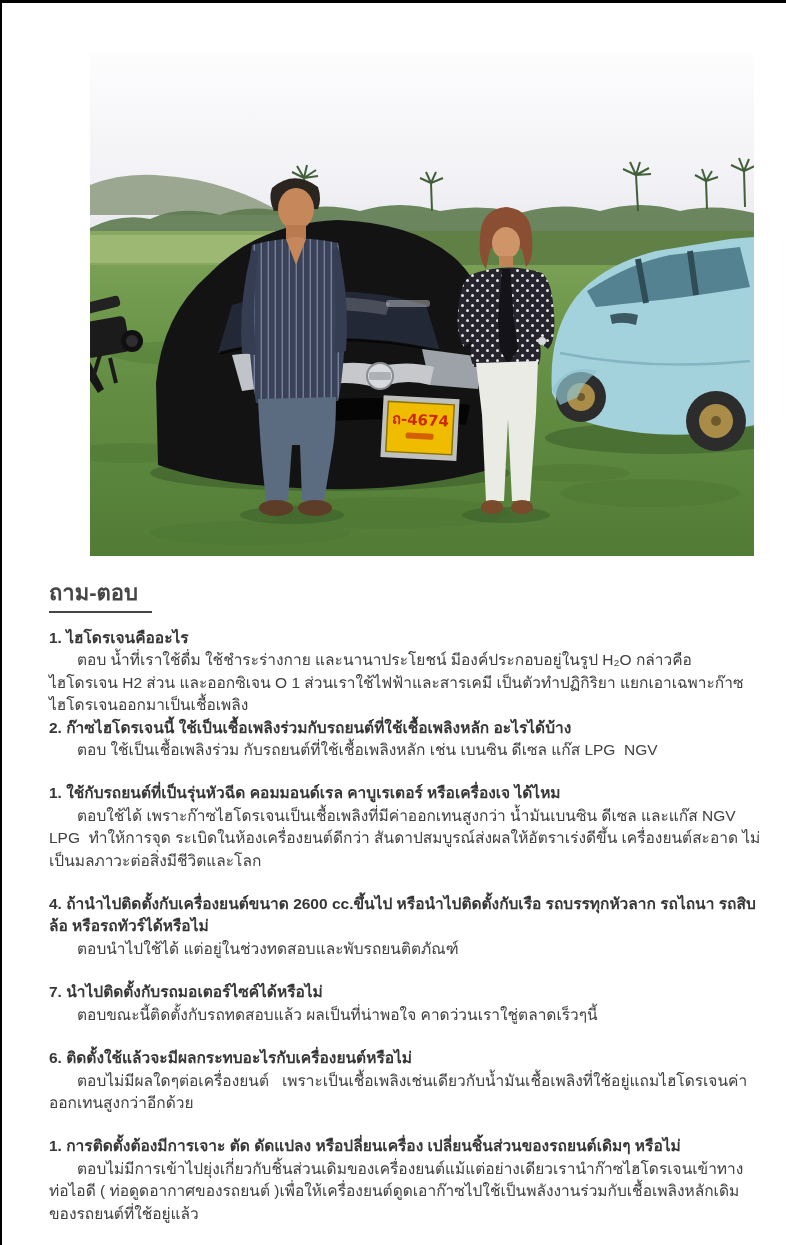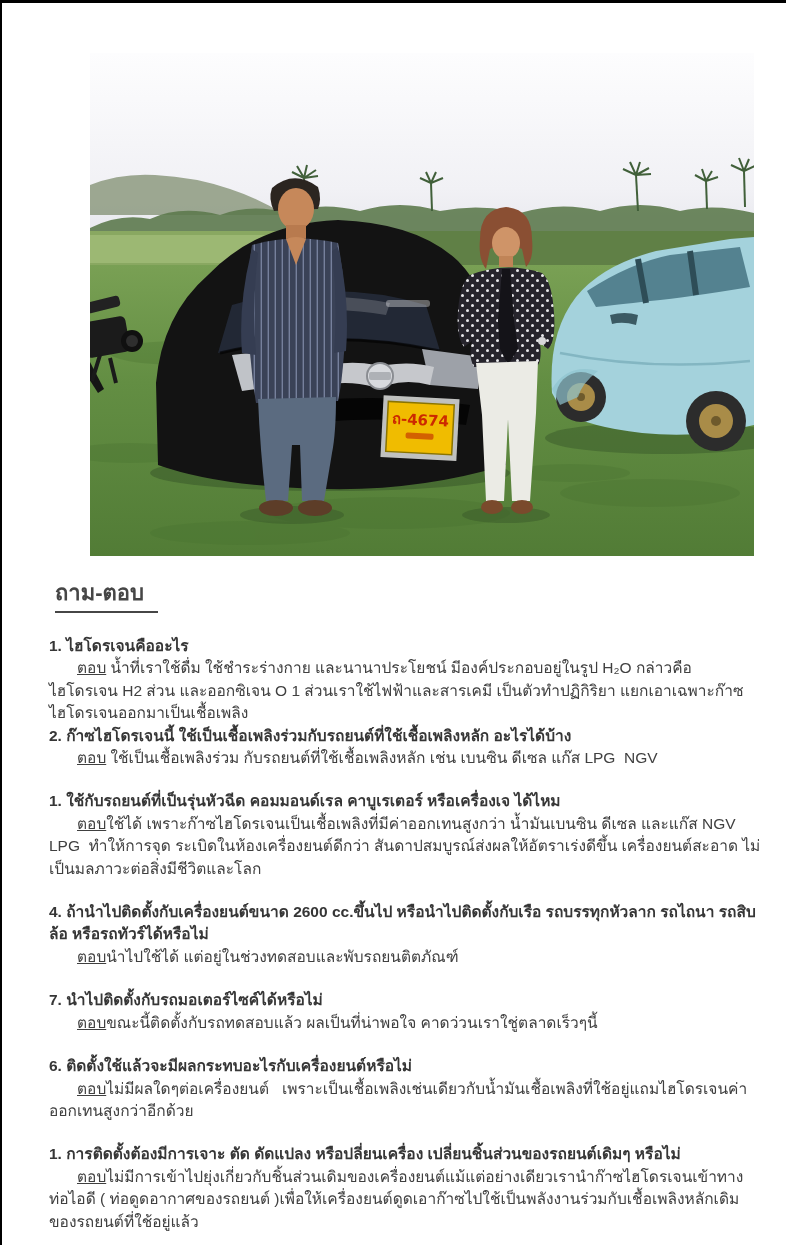--- a/index.html
+++ b/index.html
@@ -22,35 +22,34 @@
   .photo svg { display:block; }
   .content {
     position:absolute; left:47px; top:572px;
     width:712px;
   }
   .heading {
     display:inline-block;
     font-size:22px; font-weight:bold; color:#464646;
     border-bottom:2px solid #464646;
     padding-right:14px; padding-bottom:1px;
-    margin-left:6px;
-  }
-  .qa-list { margin-top:22px; }
+  }
+  .qa-list { margin-top:14px; }
   .qa-item { margin-top:21px; }
   .qa-item.first, .qa-item.no-gap { margin-top:0; }
   .q {
     font-weight:bold; color:#363636;
     font-size:15.5px; line-height:22.4px;
   }
   .a {
     font-size:15.5px; line-height:22.4px; color:#404040;
     text-indent:28px;
     white-space:pre-wrap;
   }
-  .a .a-label { text-decoration:underline; }
+  .a .a-label { }
 </style>
 </head>
 <body>
 
 <div class="page">
 
   <div class="photo">
     <svg width="664" height="503" viewBox="0 0 664 503" xmlns="http://www.w3.org/2000/svg">
       <defs>
         <linearGradient id="skyGrad" x1="0" y1="0" x2="0" y2="1">

